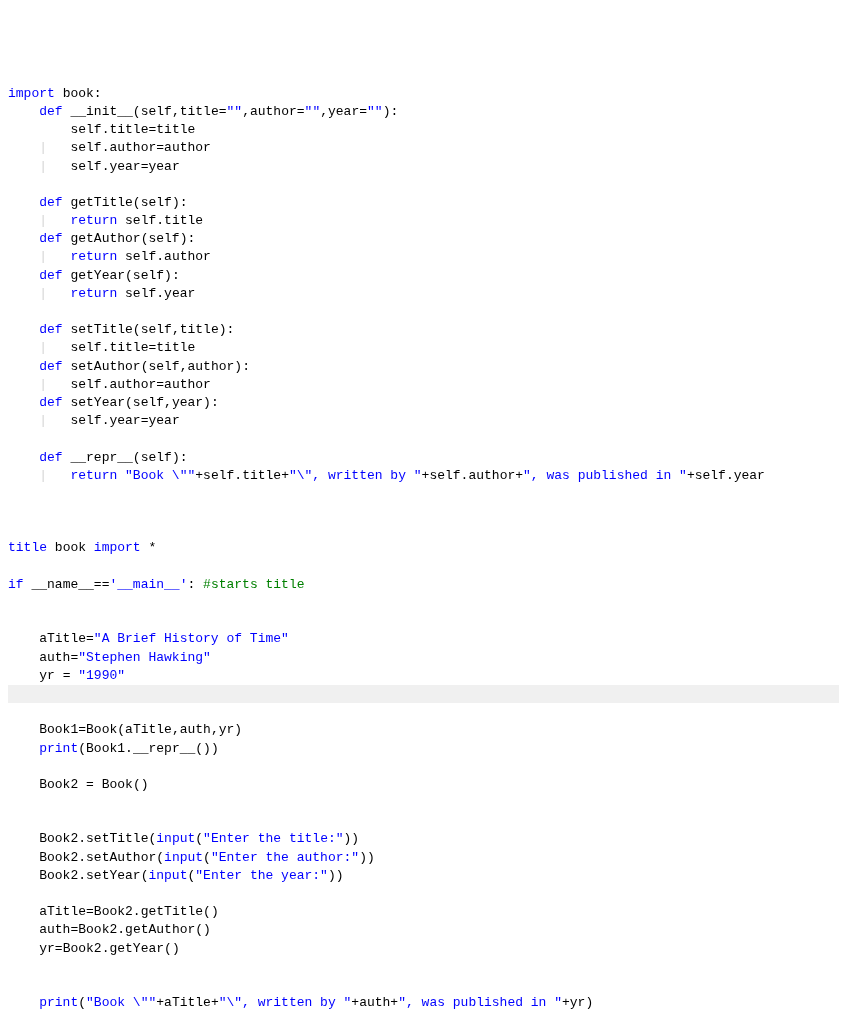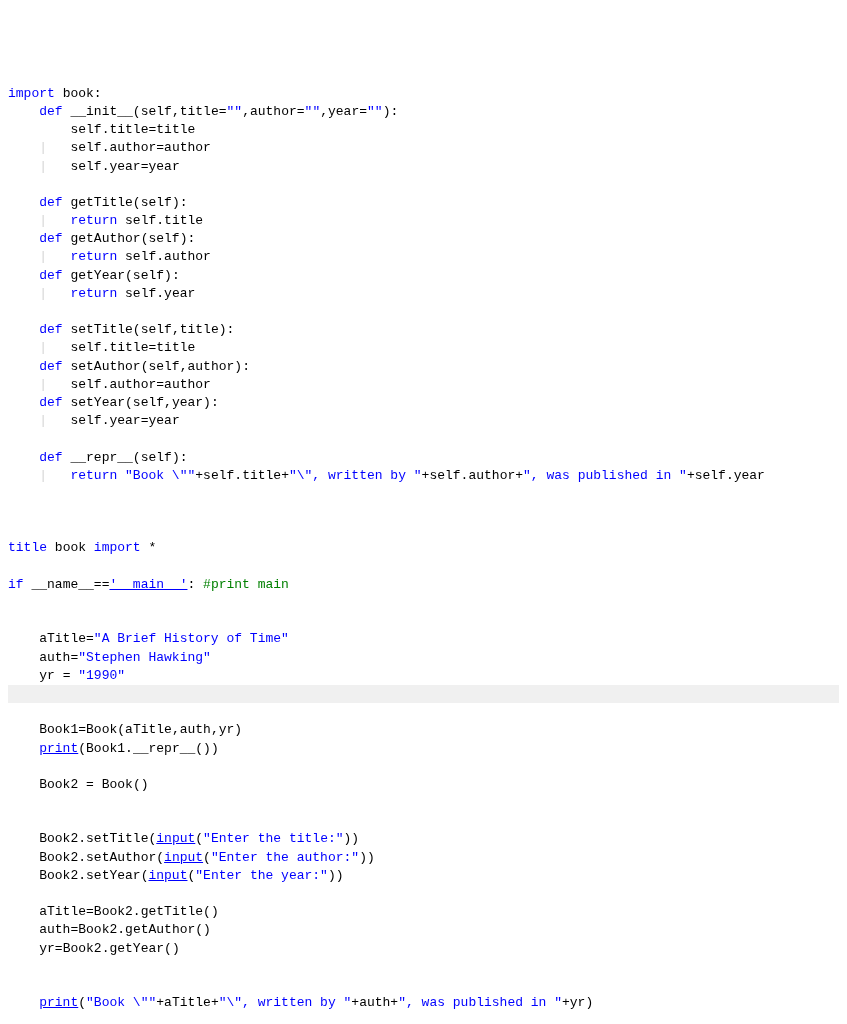--- a/index.html
+++ b/index.html
@@ -9,21 +9,21 @@
     line-height: 1.4;
     background: #ffffff;
     padding: 12px 8px;
     white-space: pre;
   }
   .code { display: block; }
   .kw { color: #0000ff; }
   .str { color: #0000ff; }
   .cmt { color: #008000; }
   .plain { color: #000000; }
-  .blue { color: #0000ff; text-decoration: underline; }
+  .blue { color: #0000ff; }
   .hl-line { background: #f0f0f0; width: 100%; display: inline-block; }
   .line { display: inline-block; width: 100%; }
   .indent-guide { color: #d4d4d4; }
 </style>
 </head>
 <body>
 
 
 
 <div class="code"><span class="line"><span class="kw">import</span><span> </span><span class="plain">book</span><span class="plain">:</span></span>
@@ -46,21 +46,21 @@
 <span class="line">    <span class="kw">def</span><span> </span><span class="plain">setYear</span><span class="plain">(</span><span class="plain">self</span><span class="plain">,</span><span class="plain">year</span><span class="plain">)</span><span class="plain">:</span></span>
 <span class="line">    <span class="indent-guide">|</span>   <span class="plain">self</span><span class="plain">.</span><span class="plain">year</span><span class="plain">=</span><span class="plain">year</span></span>
 <span class="line"></span>
 <span class="line">    <span class="kw">def</span><span> </span><span class="plain">__repr__</span><span class="plain">(</span><span class="plain">self</span><span class="plain">)</span><span class="plain">:</span></span>
 <span class="line">    <span class="indent-guide">|</span>   <span class="kw">return</span><span> </span><span class="str">"Book \""</span><span class="plain">+</span><span class="plain">self</span><span class="plain">.</span><span class="plain">title</span><span class="plain">+</span><span class="str">"\", written by "</span><span class="plain">+</span><span class="plain">self</span><span class="plain">.</span><span class="plain">author</span><span class="plain">+</span><span class="str">", was published in "</span><span class="plain">+</span><span class="plain">self</span><span class="plain">.</span><span class="plain">year</span></span>
 <span class="line"></span>
 <span class="line"></span>
 <span class="line"></span>
 <span class="line"><span class="kw">title</span><span> </span><span class="plain">book</span><span> </span><span class="kw">import</span><span> </span><span class="plain">*</span></span>
 <span class="line"></span>
-<span class="line"><span class="kw">if</span><span> </span><span class="plain">__name__</span><span class="plain">==</span><span class="blue">'__main__'</span><span class="plain">:</span><span> </span><span class="cmt">#print main</span></span>
+<span class="line"><span class="kw">if</span><span> </span><span class="plain">__name__</span><span class="plain">==</span><span class="blue">'__main__'</span><span class="plain">:</span><span> </span><span class="cmt">#starts title</span></span>
 <span class="line"></span>
 <span class="line"></span>
 <span class="line">    <span class="plain">aTitle</span><span class="plain">=</span><span class="str">"A Brief History of Time"</span></span>
 <span class="line">    <span class="plain">auth</span><span class="plain">=</span><span class="str">"Stephen Hawking"</span></span>
 <span class="line">    <span class="plain">yr</span><span> </span><span class="plain">=</span><span> </span><span class="str">"1990"</span></span>
 <span class="hl-line">    </span>
 <span class="line"></span>
 <span class="line">    <span class="plain">Book1</span><span class="plain">=</span><span class="plain">Book</span><span class="plain">(</span><span class="plain">aTitle</span><span class="plain">,</span><span class="plain">auth</span><span class="plain">,</span><span class="plain">yr</span><span class="plain">)</span></span>
 <span class="line">    <span class="blue">print</span><span class="plain">(</span><span class="plain">Book1</span><span class="plain">.</span><span class="plain">__repr__</span><span class="plain">(</span><span class="plain">)</span><span class="plain">)</span></span>
 <span class="line"></span>

